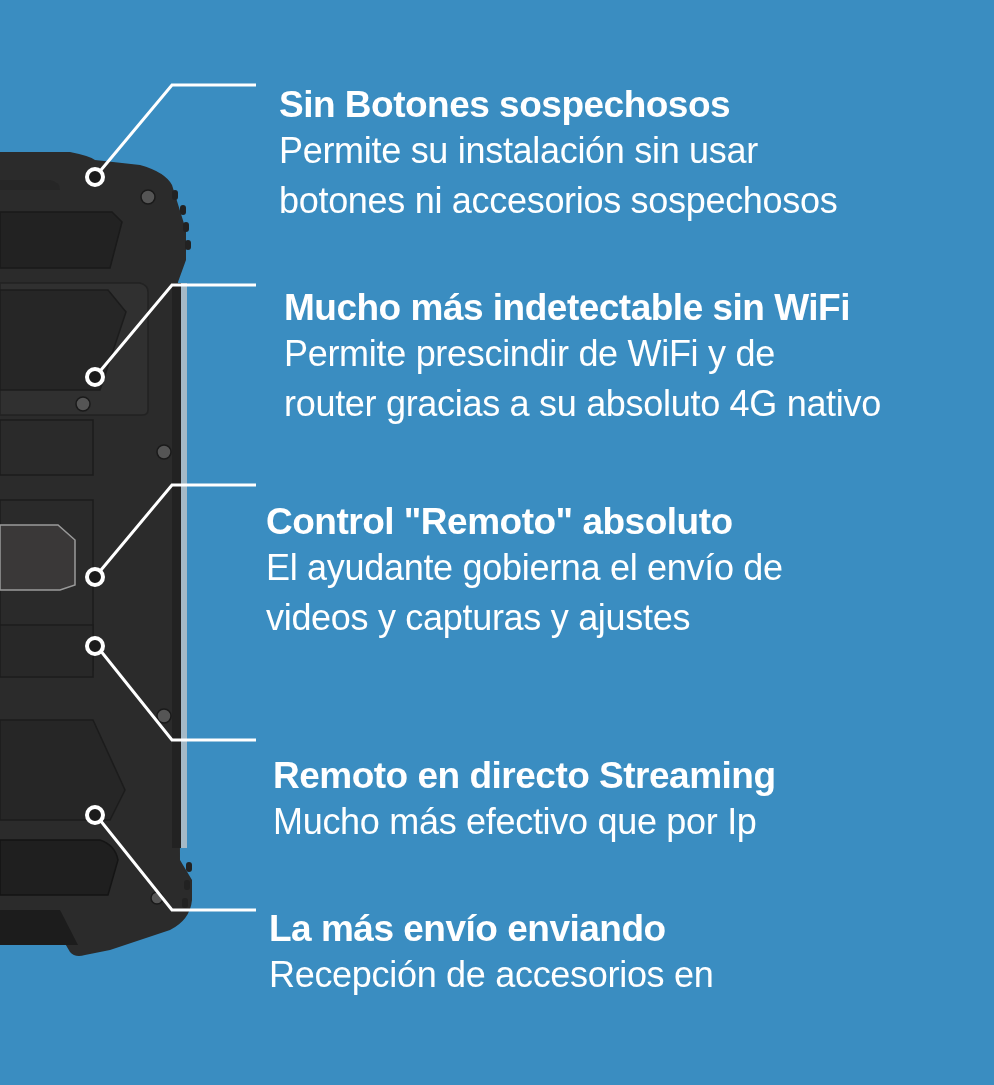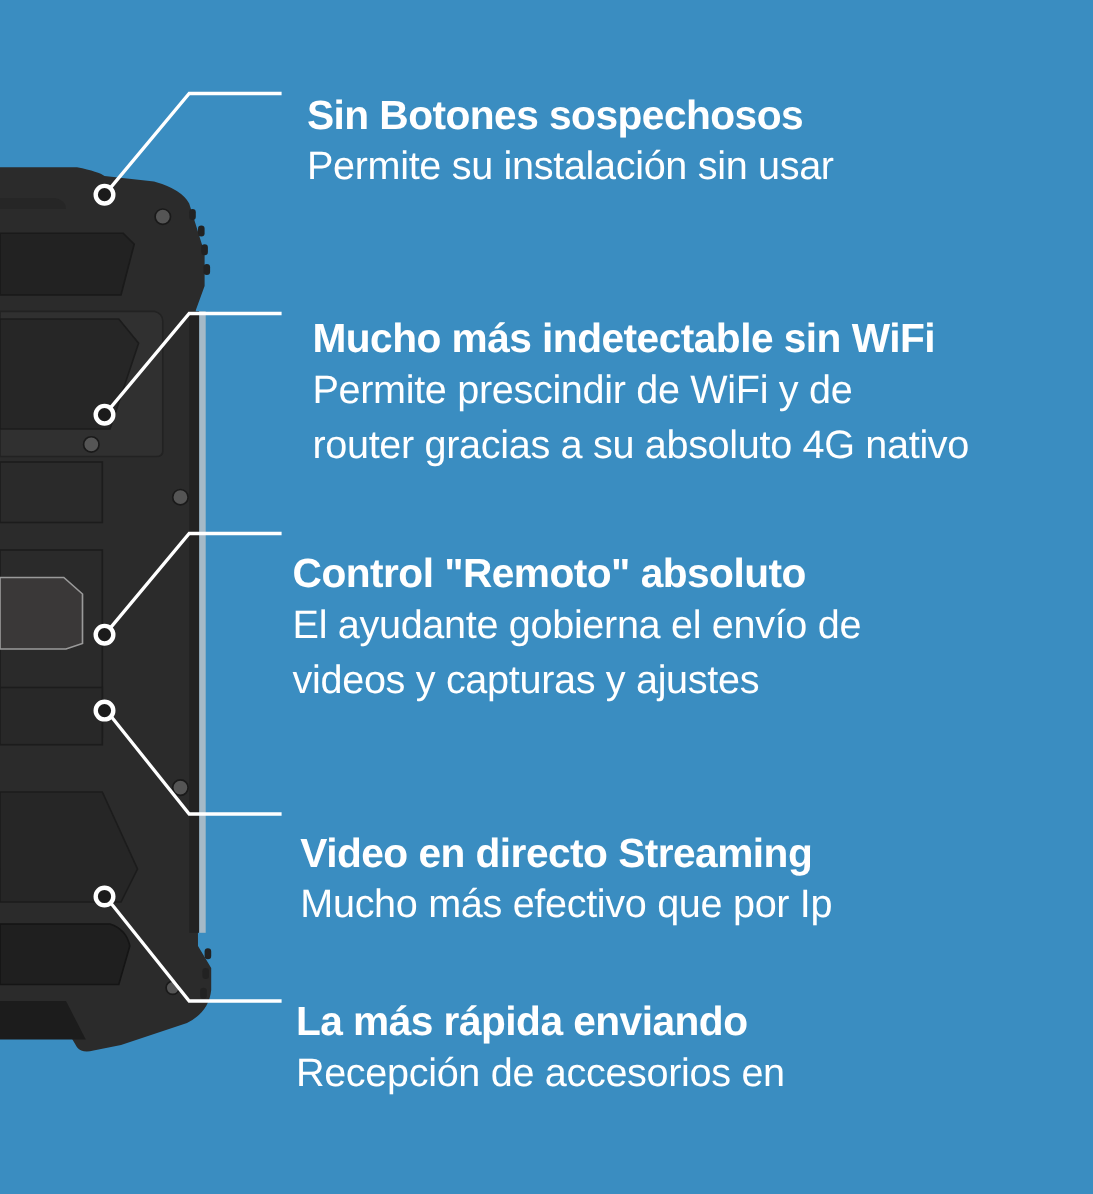--- a/index.html
+++ b/index.html
@@ -88,37 +88,38 @@
       <circle cx="95" cy="377" r="8"></circle>
       <circle cx="95" cy="577" r="8"></circle>
       <circle cx="95" cy="646" r="8"></circle>
       <circle cx="95" cy="815" r="8"></circle>
     </g>
   </svg>
 
   <div class="feature" style="left:279px; top:84px;">
     <div class="feature-title">Sin Botones sospechosos</div>
     <div class="feature-desc">Permite su instalación sin usar</div>
+    <div class="feature-desc">botones ni accesorios sospechosos</div>
   </div>
 
   <div class="feature" style="left:284px; top:287px;">
     <div class="feature-title">Mucho más indetectable sin WiFi</div>
     <div class="feature-desc">Permite prescindir de WiFi y de</div>
     <div class="feature-desc">router gracias a su absoluto 4G nativo</div>
   </div>
 
   <div class="feature" style="left:266px; top:501px;">
     <div class="feature-title">Control "Remoto" absoluto</div>
     <div class="feature-desc">El ayudante gobierna el envío de</div>
     <div class="feature-desc">videos y capturas y ajustes</div>
   </div>
 
   <div class="feature" style="left:273px; top:755px;">
-    <div class="feature-title">Video en directo Streaming</div>
+    <div class="feature-title">Remoto en directo Streaming</div>
     <div class="feature-desc">Mucho más efectivo que por Ip</div>
   </div>
 
   <div class="feature" style="left:269px; top:908px;">
-    <div class="feature-title">La más rápida enviando</div>
+    <div class="feature-title">La más envío enviando</div>
     <div class="feature-desc">Recepción de accesorios en</div>
   </div>
 
 </div>
 
 </body></html>

